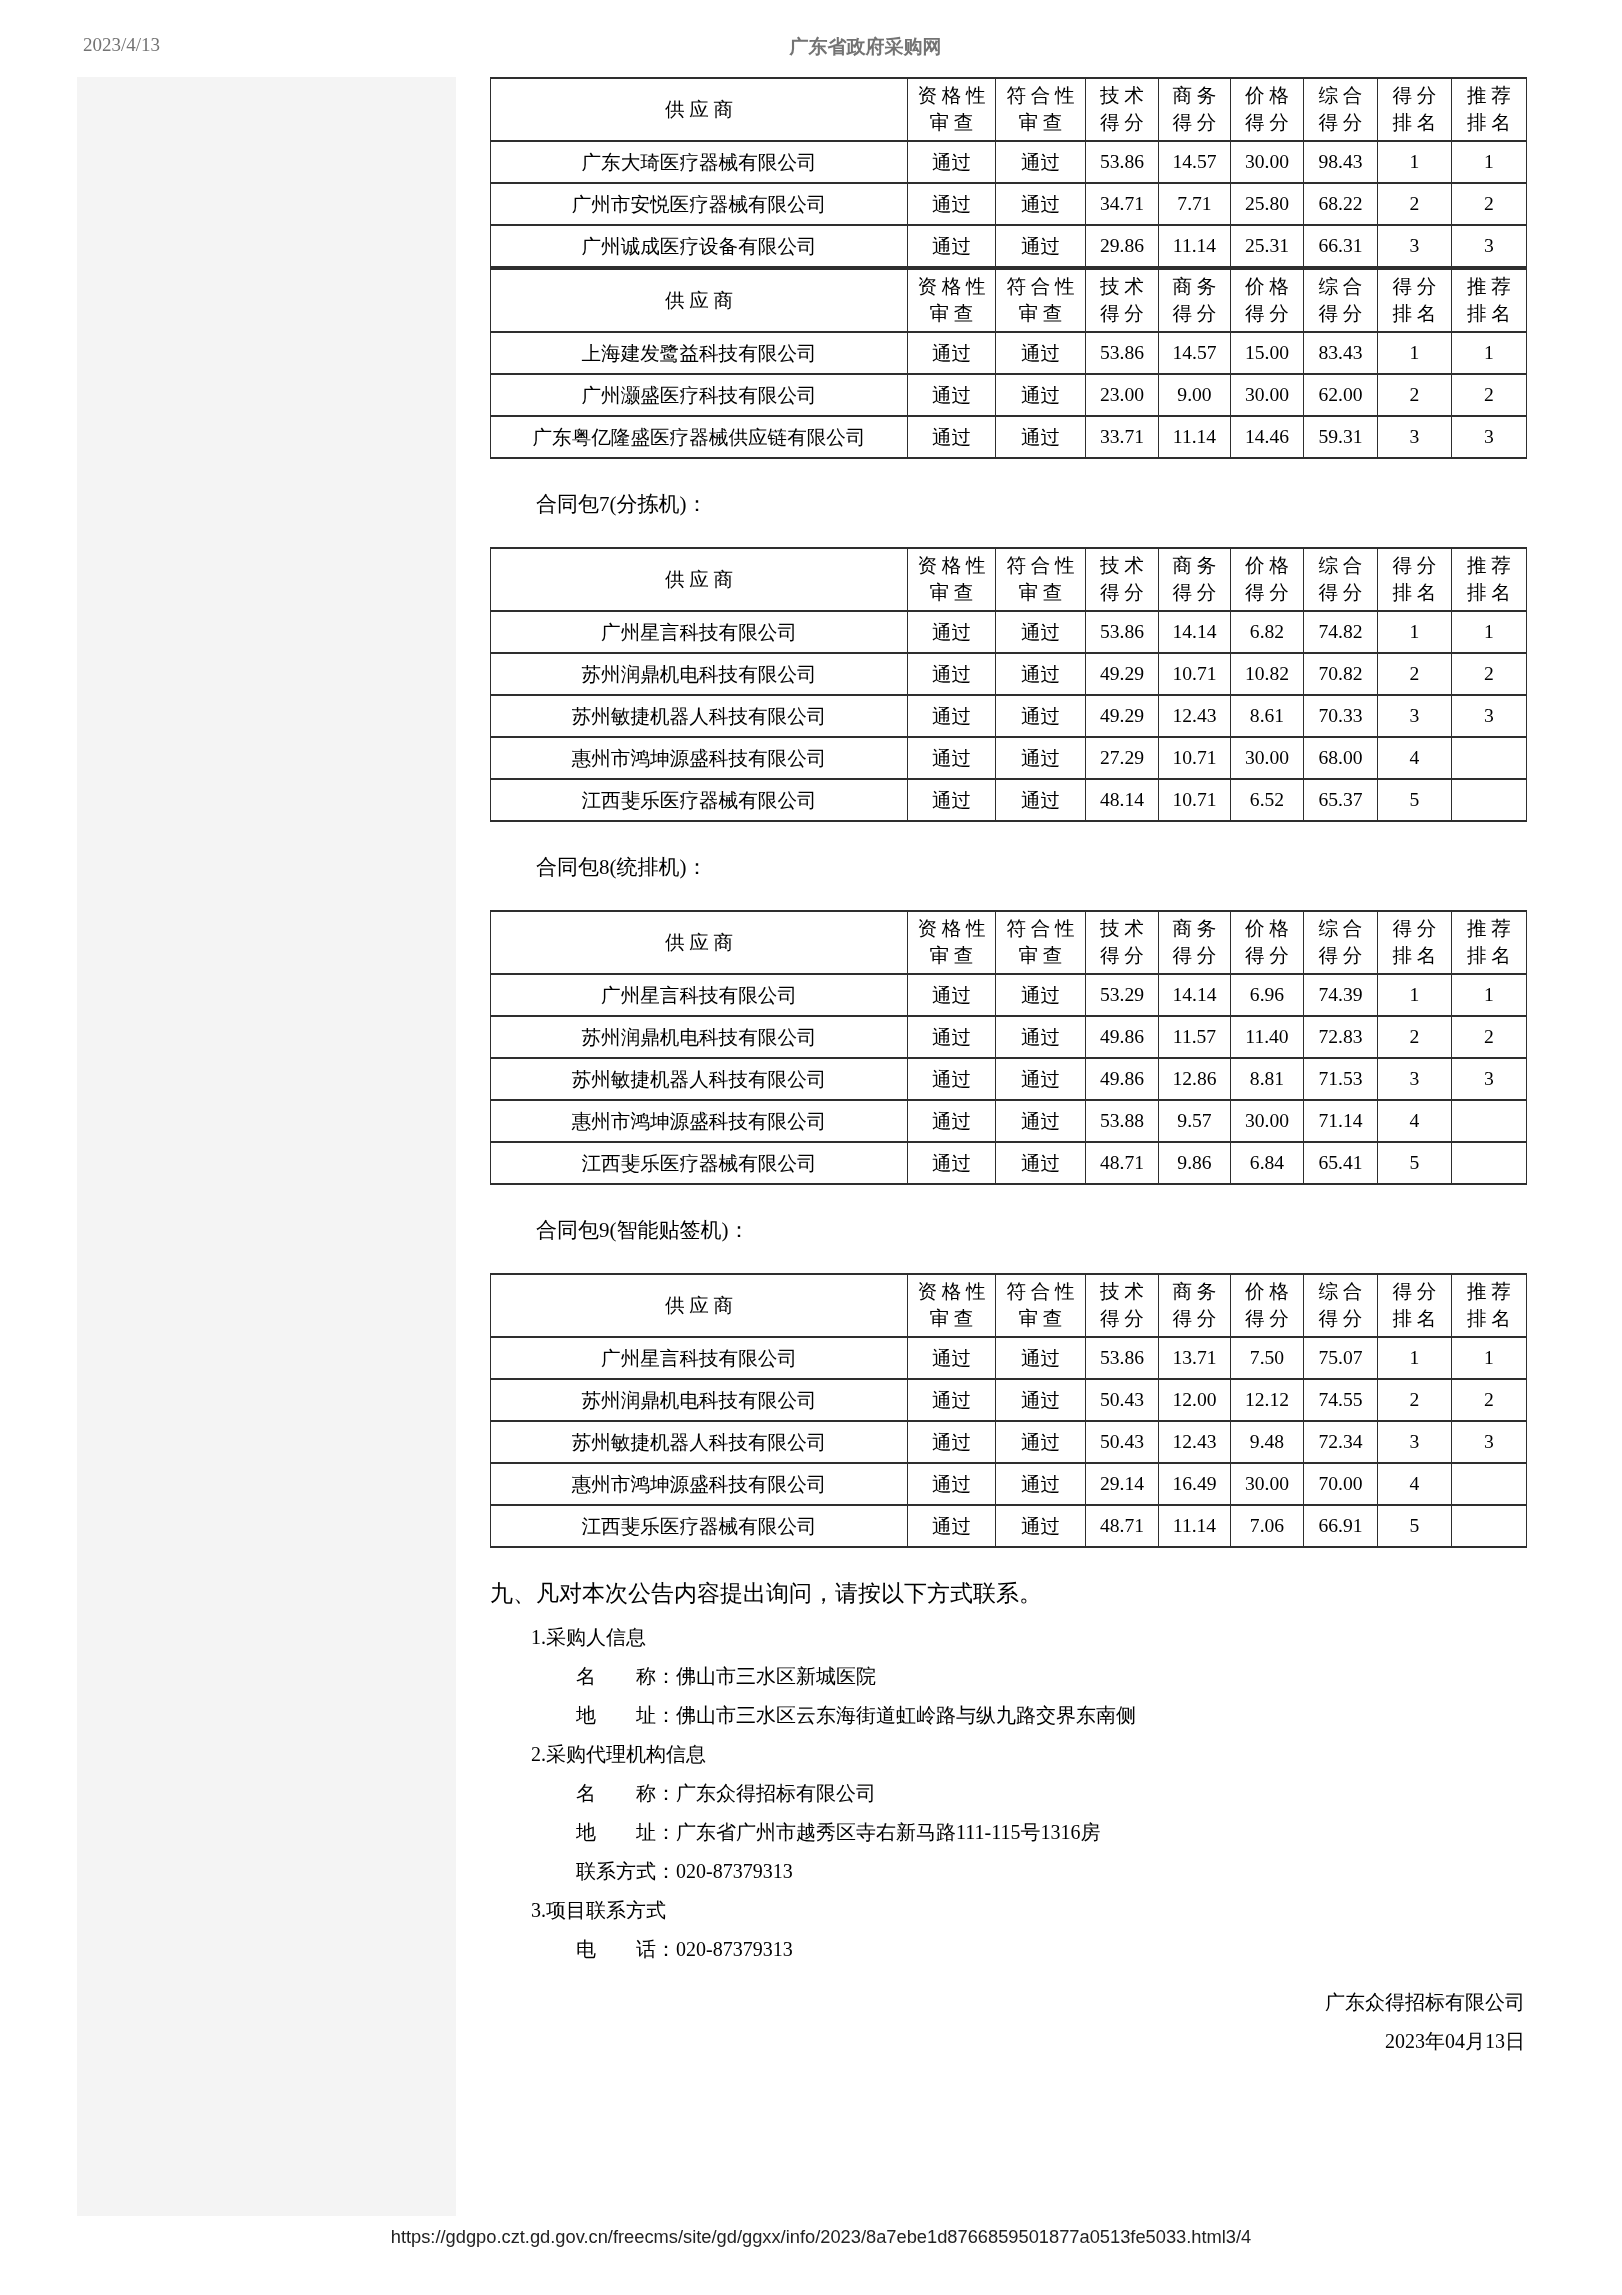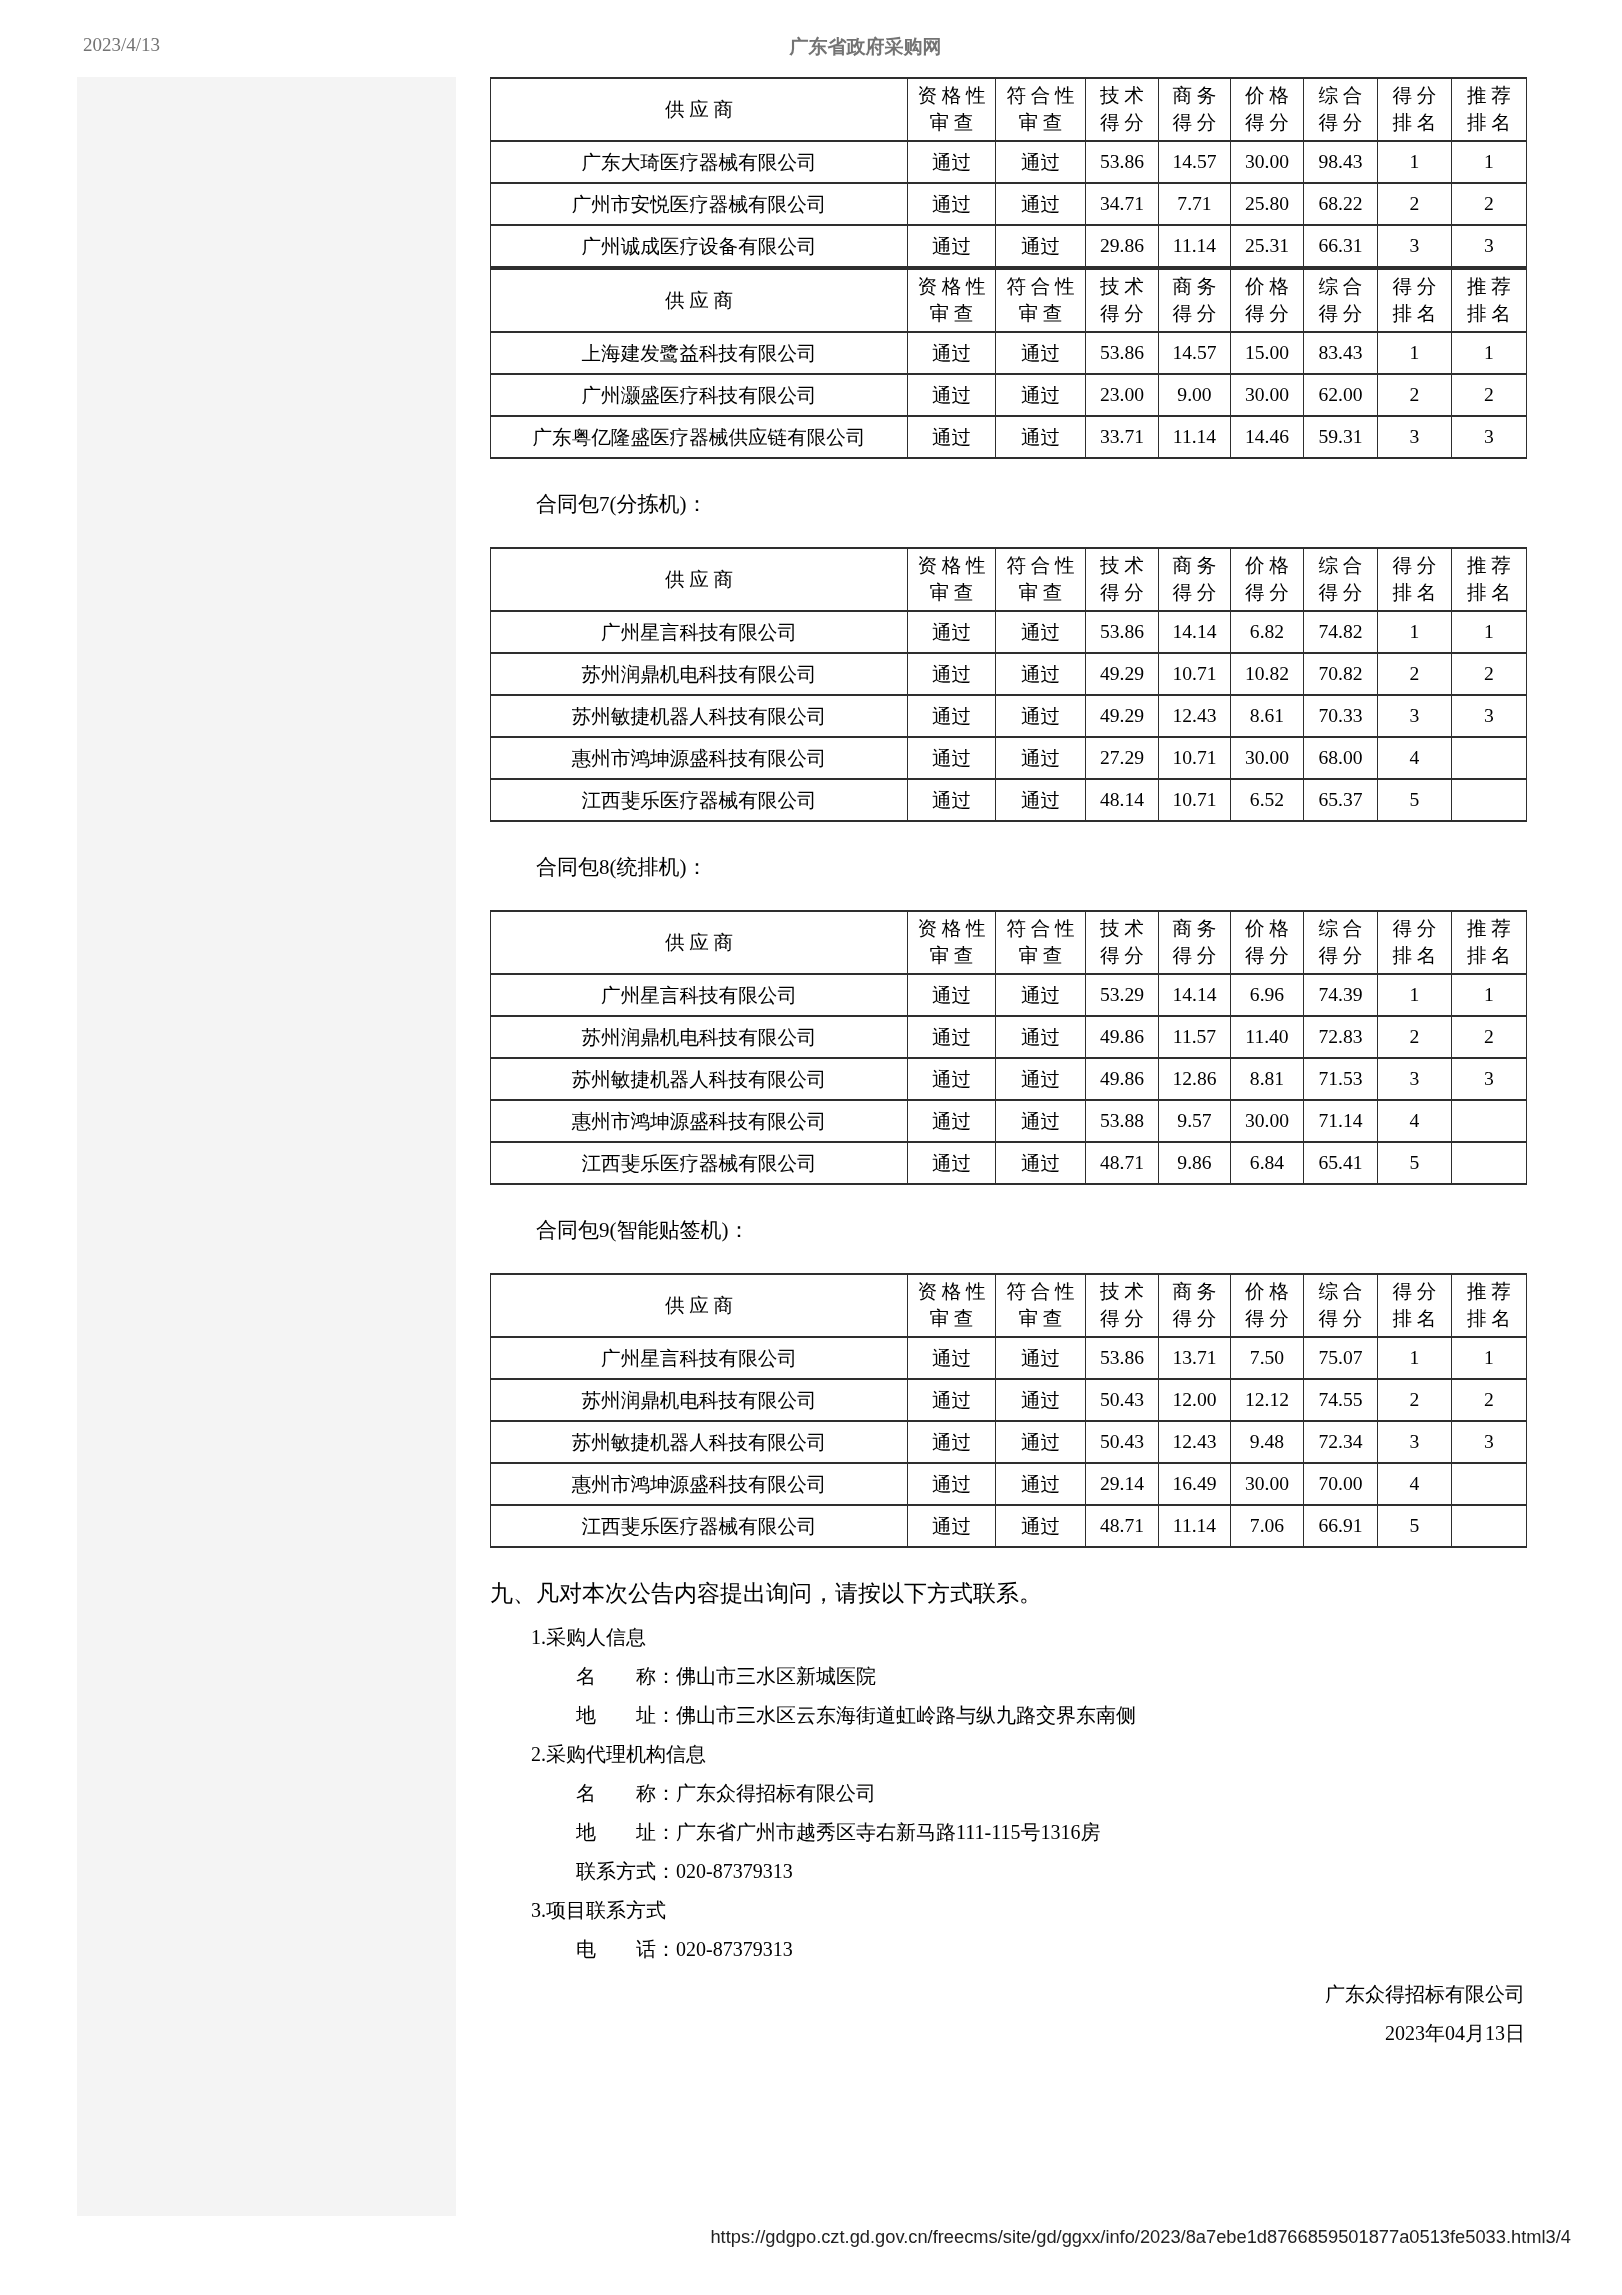--- a/index.html
+++ b/index.html
@@ -17,21 +17,21 @@
     font-family: Liberation Serif, serif;
     font-size: 19px; color: #737373;
   }
   .header-date { position: absolute; left: 0; top: 0; }
   .header-title {
     position: absolute; left: 50%; transform: translateX(-50%);
     font-weight: bold; white-space: nowrap; margin-left: 48px;
   }
   .page-footer {
     position: absolute; top: 2226px; left: 71px; right: 52px;
-    display: flex; justify-content: flex-end; align-items: flex-start;
+    display: flex; justify-content: center; align-items: flex-start;
     font-family: "Liberation Sans", "DejaVu Sans", sans-serif;
     font-size: 18.3px; color: #222;
   }
 
   
   .sidebar {
     position: absolute; left: 77px; top: 77px;
     width: 379px; height: 2139px;
     background: var(--sidebar-bg, #f4f4f4);
   }
@@ -64,21 +64,21 @@
   .contact-block { margin-top: 9.2px; }
   .group-title {
     font-size: 20px; height: 39px; display: flex; align-items: center;
     margin-left: 41px;
   }
   .contact-line {
     font-size: 20px; height: 39px; display: flex; align-items: center;
     margin-left: 86px;
   }
 
-  .signature { margin-top: 6px; text-align: right; }
+  .signature { margin-top: 14px; text-align: right; }
   .signature div { font-size: 20px; height: 39px; line-height: 39px; }
 </style>
 </head>
 <body>
 
 <div class="page-header">
   <span class="header-date">2023/4/13</span>
   <span class="header-title">广东省政府采购网</span>
 </div>
 

